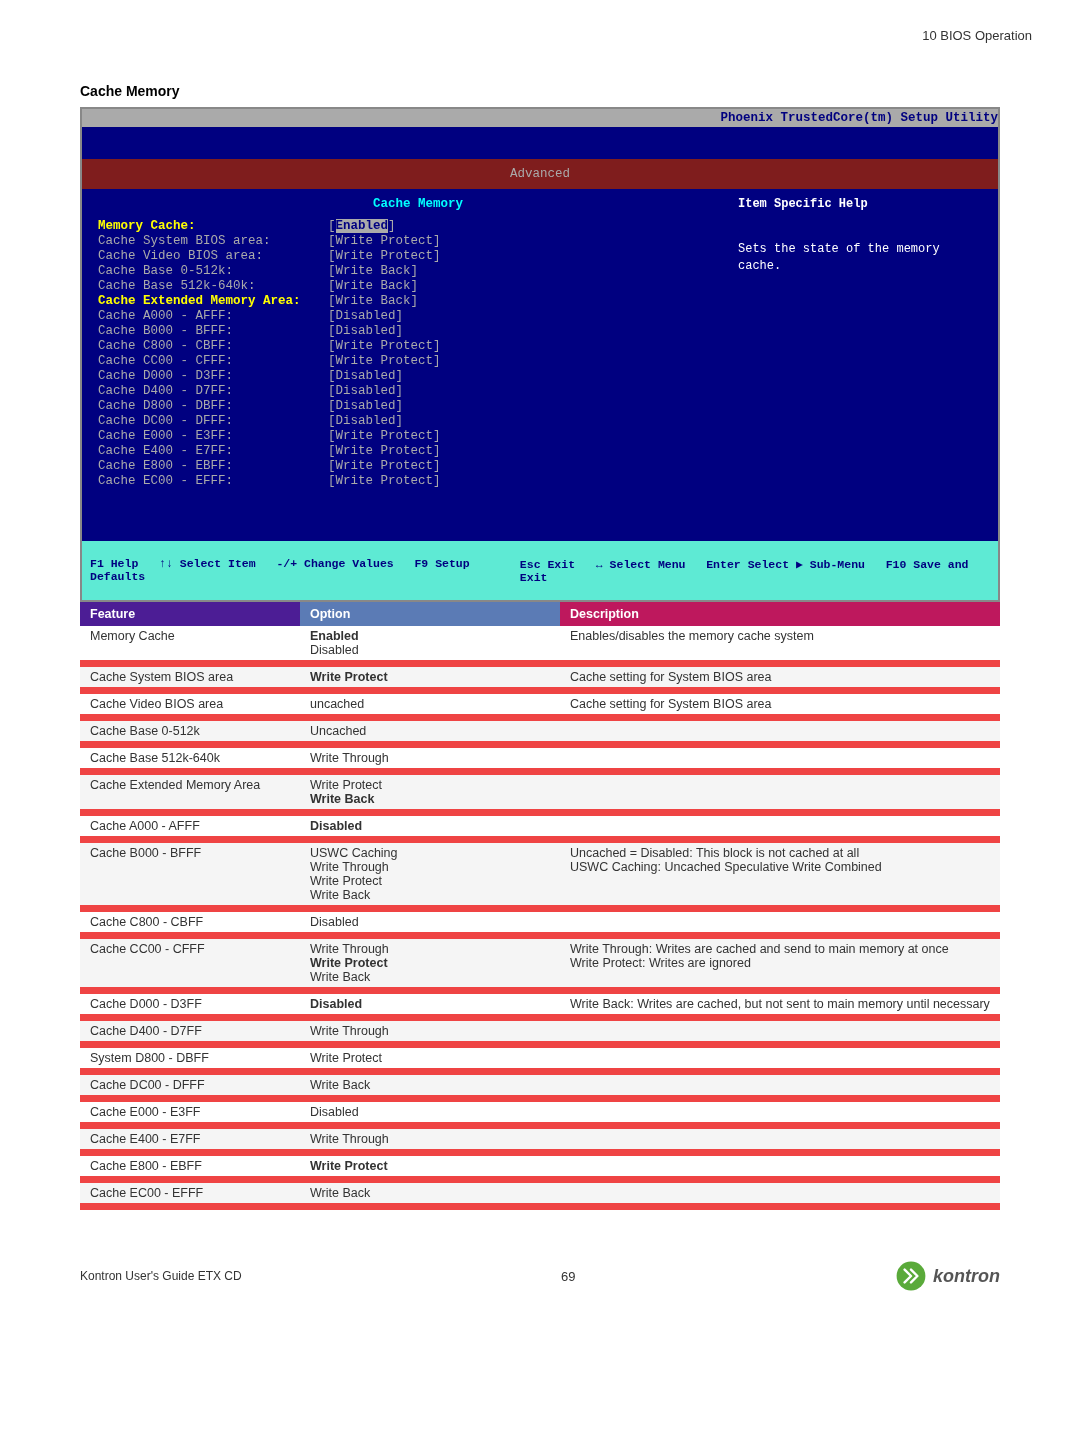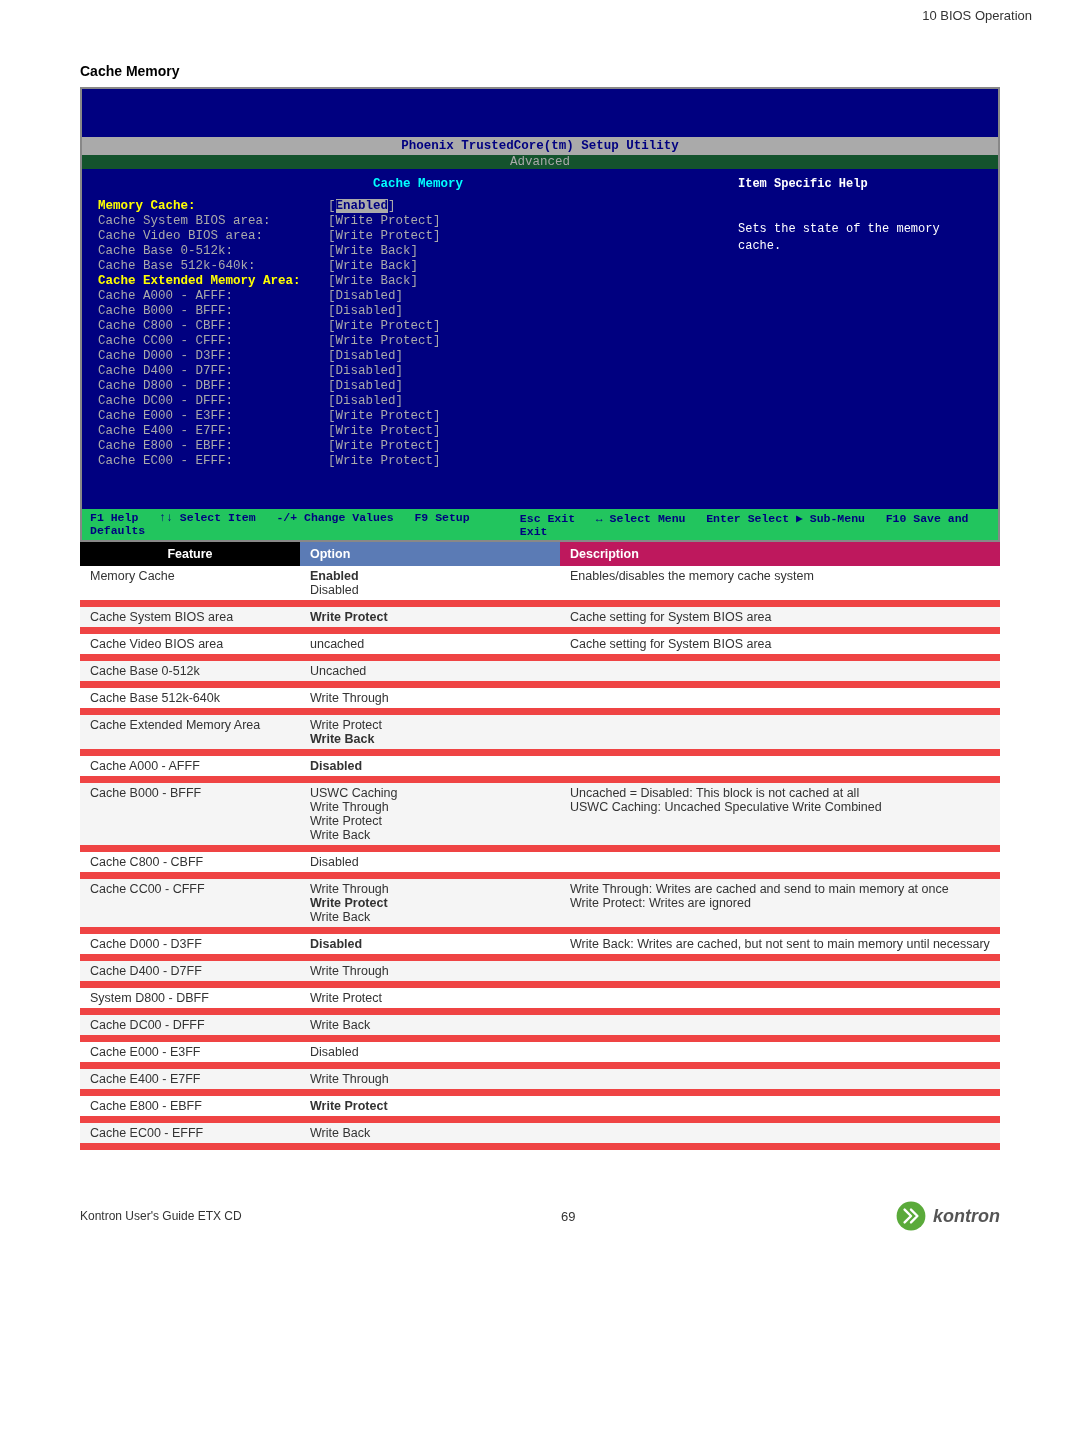--- a/index.html
+++ b/index.html
@@ -8,21 +8,21 @@
       min-height: 1439px;
       background: #fff;
       font-family: Arial, sans-serif;
       font-size: 13px;
       color: #000;
       position: relative;
     }
 
     .page-header {
       text-align: right;
-      padding: 8px 48px 10px 0;
+      padding: 28px 48px 10px 0;
       font-size: 13px;
       color: #333;
     }
 
     .section-title {
       font-weight: bold;
       font-size: 14px;
       padding: 30px 0 8px 80px;
     }
 
@@ -32,33 +32,33 @@
       background: #000080;
       color: #aaaaaa;
       font-family: 'Courier New', monospace;
       font-size: 12.5px;
       border: 2px solid #888;
     }
 
     .bios-title-bar {
       background: #aaaaaa;
       color: #000080;
-      text-align: center;
+      text-align: right;
       padding: 2px 0;
       font-family: 'Courier New', monospace;
       font-size: 12.5px;
       font-weight: bold;
-      margin-top: 48px;
     }
 
     .bios-subtitle {
-      background: #14532d;
+      background: #7f1d1d;
       color: #aaaaaa;
       text-align: center;
-      padding: 0 0;
+      padding: 8px 0;
+      margin-top: 32px;
     }
 
     .bios-body {
       display: flex;
       padding: 8px 0 0 0;
       min-height: 340px;
     }
 
     .bios-left {
       flex: 1;
@@ -103,28 +103,28 @@
       margin-bottom: 6px;
     }
 
     .bios-help-text {
       color: #ffffff;
       font-size: 12px;
       line-height: 1.4;
     }
 
     .bios-footer {
-      background: #22c55e;
+      background: #5eead4;
       color: #000080;
       display: flex;
       justify-content: space-between;
-      padding: 2px 8px;
+      padding: 16px 8px;
       font-family: 'Courier New', monospace;
       font-size: 11.5px;
-      margin-top: 0;
+      margin-top: 12px;
       font-weight: bold;
     }
 
     .bios-footer-item {
       display: inline;
     }
 
     
     .feature-table {
       margin: 0 80px;
@@ -134,24 +134,23 @@
     }
 
     .feature-table th {
       padding: 5px 10px;
       text-align: left;
       font-weight: bold;
       font-size: 12.5px;
     }
 
     .feature-table th:nth-child(1) {
-      background: #000000;
+      background: #4c1d95;
       color: #fff;
       width: 220px;
-      text-align: center;
     }
     .feature-table th:nth-child(2) {
       background: #5b7bb5;
       color: #fff;
       width: 260px;
     }
     .feature-table th:nth-child(3) {
       background: #be185d;
       color: #fff;
     }

